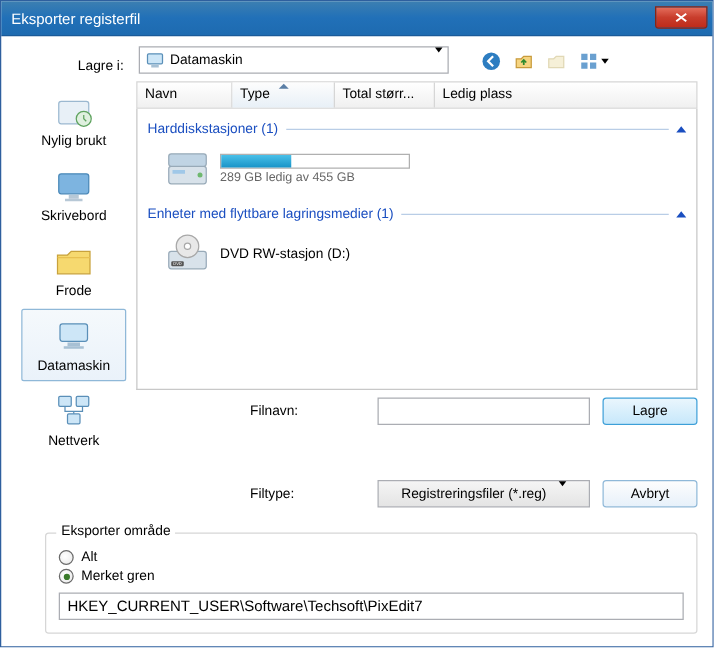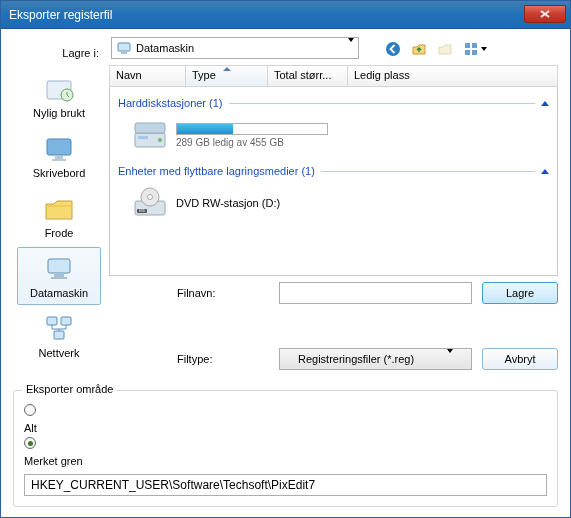--- a/index.html
+++ b/index.html
@@ -206,21 +206,21 @@
   background: #fff;
   position: relative;
 }
 .usage-fill {
   position: absolute; left: 0; top: 0; bottom: 0;
   background: linear-gradient(to bottom, #49c0e8, #1994c8);
 }
 .drive-free { font-size: 10px; color: #666; }
 .bottom-fields {
   margin-top: 6px;
-  margin-left: 68px;
+  margin-left: 91px;
   display: grid;
   grid-template-columns: 58px 1fr;
   row-gap: 6px;
   column-gap: 6px;
   align-items: center;
   gap: 44px;
 }
 .field-label { text-align: left; }
 .field-row {
   display: flex;
@@ -257,40 +257,41 @@
   align-items: center;
   justify-content: center;
 }
 .btn.primary {
   border: 1px solid #3c9fd8;
   background: linear-gradient(to bottom, #eaf6fd, #c7e8fb);
 }
 .export-range {
   margin-top: 10px;
   padding-top: 6px;
+  margin-left: 23px;
 }
 .group-box {
   border: 1px solid #d6d6d6;
   border-radius: 3px;
   padding: 10px 10px 10px 10px;
   position: relative;
   margin-top: 4px;
 }
 .group-label {
   position: absolute;
   top: -8px;
   left: 8px;
   background: #fff;
   padding: 0 4px;
 }
 .radio-row {
   display: flex;
+  align-items: center;
   gap: 6px;
   margin: 3px 0;
-  flex-direction: column;
 }
 .radio {
   width: 12px; height: 12px;
   border: 1px solid #6a6a6a;
   border-radius: 50%;
   background: radial-gradient(circle at 40% 40%, #fff, #e8e8e8);
   display: flex; align-items: center; justify-content: center;
 }
 .radio.checked::after {
   content: '';

